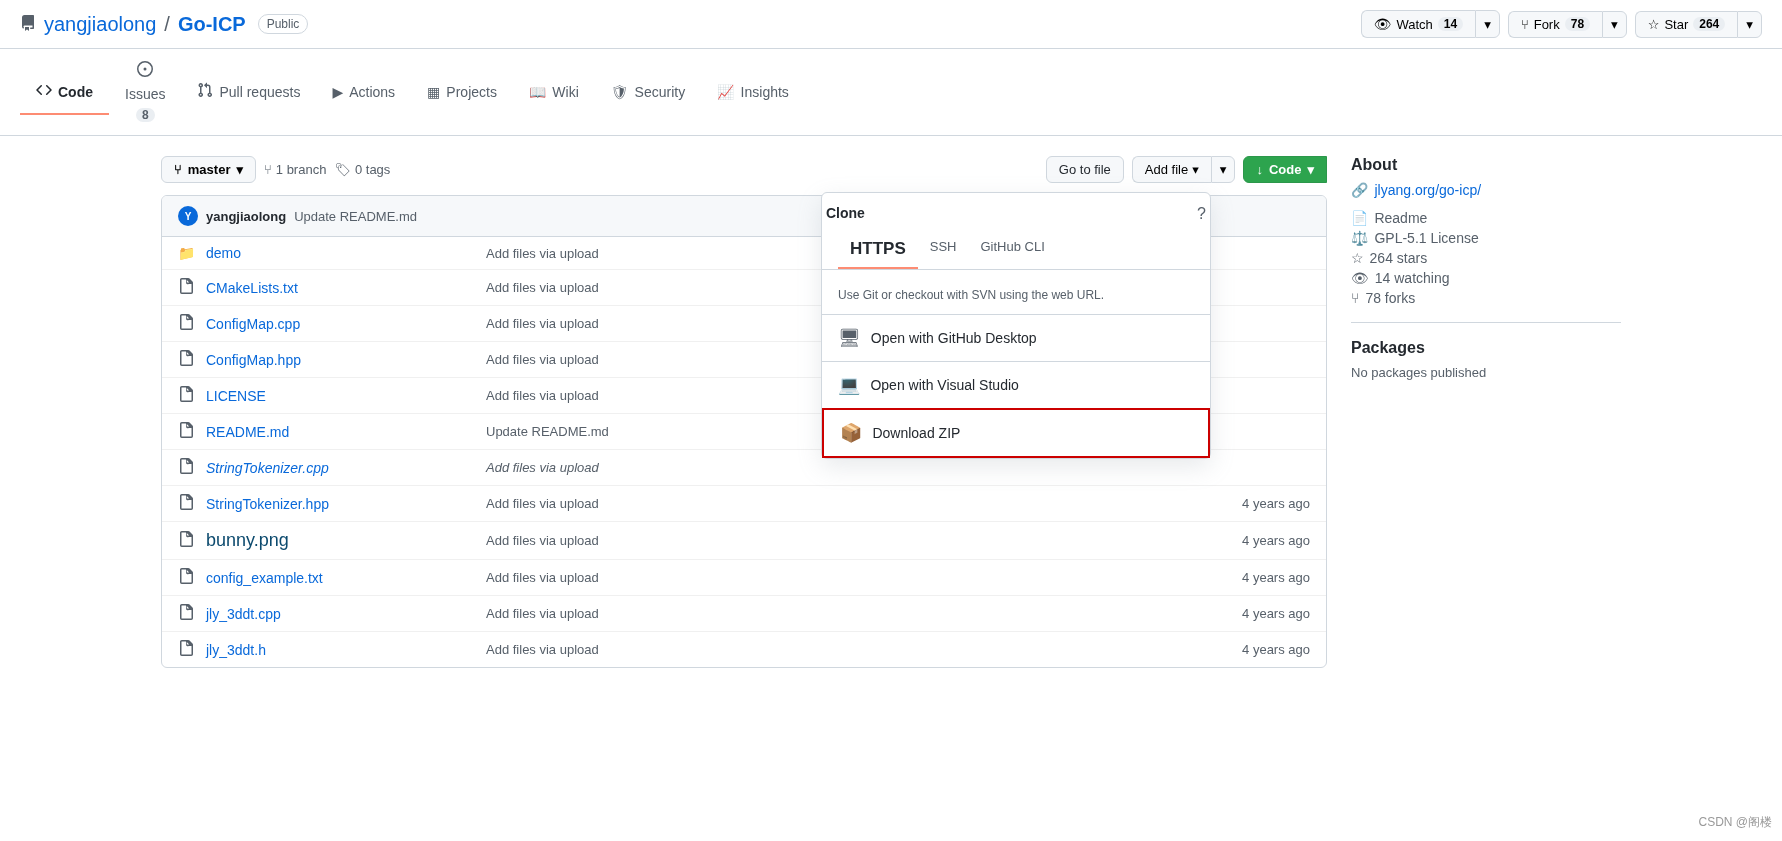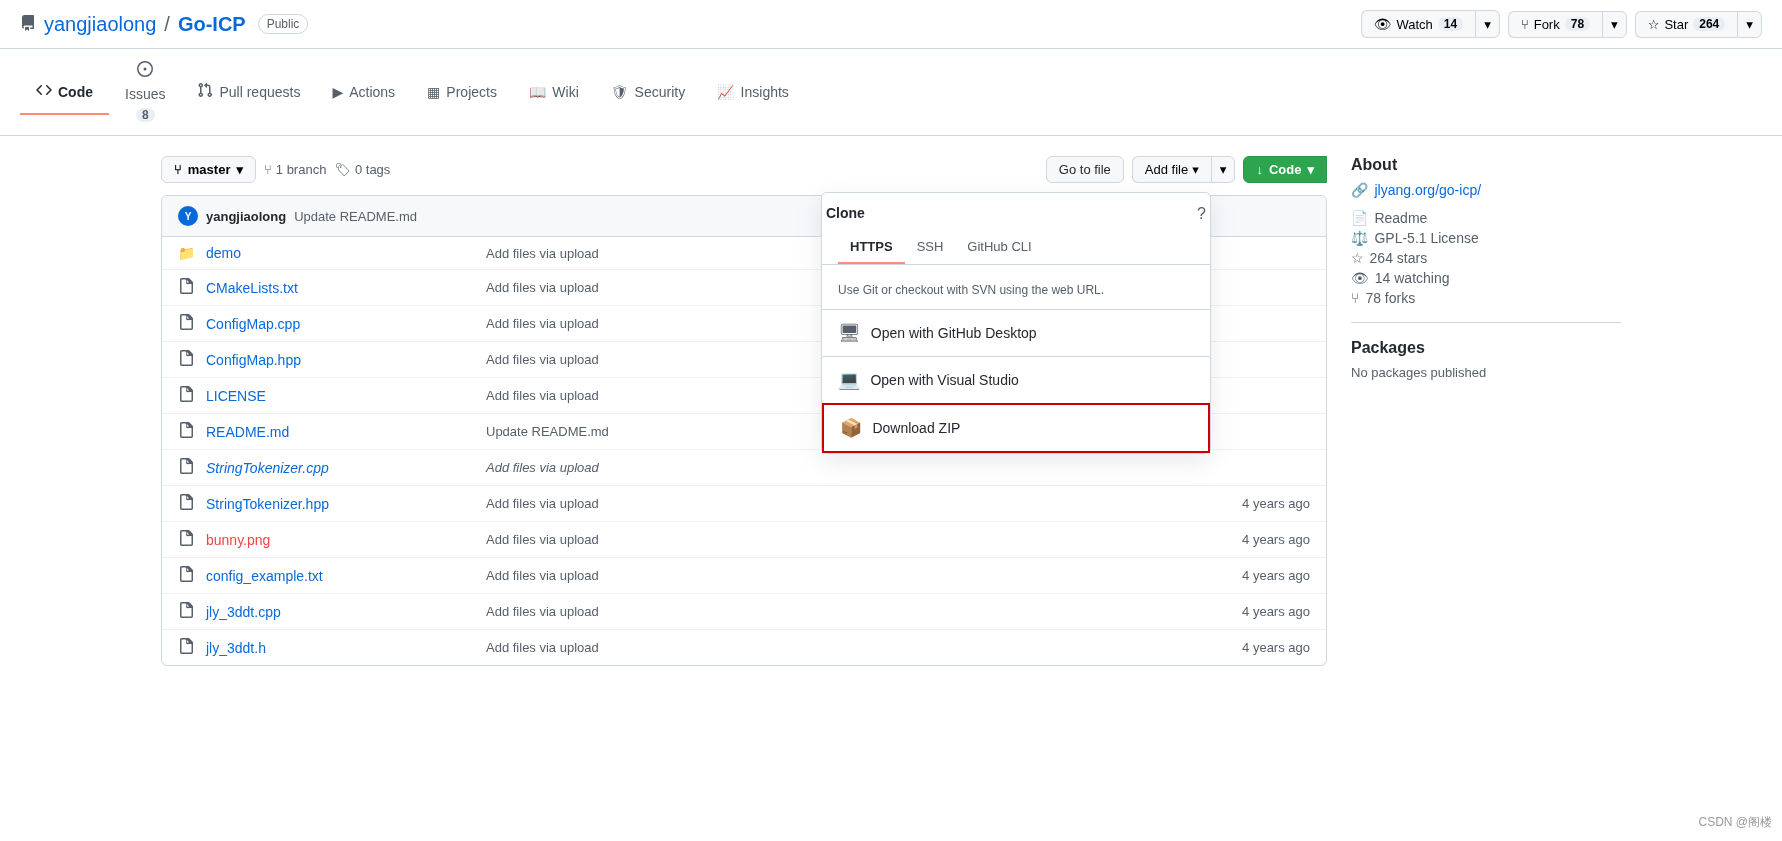--- a/index.html
+++ b/index.html
@@ -219,21 +219,21 @@
     <a href="#" style="color:#0969da;text-decoration:none;font-size:14px;flex:1;min-width:0;">StringTokenizer.hpp</a>
     <span style="color:#57606a;font-size:13px;flex:2;padding:0 8px;">Add files via upload</span>
     <span style="color:#57606a;font-size:13px;text-align:right;flex:1;">4 years ago</span>
   </div>
           <div style="display: flex; align-items: center; padding: 8px 16px; border-bottom: 1px solid rgb(240, 240, 240);">
     <span style="width:20px;margin-right:8px;color:#57606a;flex-shrink:0;">
         <svg width="16" height="16" viewBox="0 0 16 16" fill="#57606a">
                 <path d="M2 1.75C2 .784 2.784 0 3.75 0h6.586c.464 0 .909.184 1.237.513l2.914 2.914c.329.328.513.773.513 1.237v9.586A1.75 1.75 0 0113.25 16h-9.5A1.75 1.75 0 012 14.25V1.75zm1.75-.25a.25.25 0 00-.25.25v12.5c0 .138.112.25.25.25h9.5a.25.25 0 00.25-.25V6h-2.75A1.75 1.75 0 018 4.25V1.5H3.75zm5 .56v2.19c0 .138.112.25.25.25h2.19L8.75 2.06z"></path>
               </svg>
       </span>
-    <a href="#" style="color:#ef4444;text-decoration:none;font-size:14px;flex:1;min-width:0;">bunny.png</a>
+    <a href="#" style="color:#0c4a6e;text-decoration:none;font-size:18px;flex:1;min-width:0;">bunny.png</a>
     <span style="color:#57606a;font-size:13px;flex:2;padding:0 8px;">Add files via upload</span>
     <span style="color:#57606a;font-size:13px;text-align:right;flex:1;">4 years ago</span>
   </div>
           <div style="display: flex; align-items: center; padding: 8px 16px; border-bottom: 1px solid rgb(240, 240, 240);">
     <span style="width:20px;margin-right:8px;color:#57606a;flex-shrink:0;">
         <svg width="16" height="16" viewBox="0 0 16 16" fill="#57606a">
                 <path d="M2 1.75C2 .784 2.784 0 3.75 0h6.586c.464 0 .909.184 1.237.513l2.914 2.914c.329.328.513.773.513 1.237v9.586A1.75 1.75 0 0113.25 16h-9.5A1.75 1.75 0 012 14.25V1.75zm1.75-.25a.25.25 0 00-.25.25v12.5c0 .138.112.25.25.25h9.5a.25.25 0 00.25-.25V6h-2.75A1.75 1.75 0 018 4.25V1.5H3.75zm5 .56v2.19c0 .138.112.25.25.25h2.19L8.75 2.06z"></path>
               </svg>
       </span>
     <a href="#" style="color:#0969da;text-decoration:none;font-size:14px;flex:1;min-width:0;">config_example.txt</a>
@@ -263,21 +263,21 @@
         </div>
     </div>
   </div>
 
   <div style="position:absolute;background:#fff;border:1px solid #d0d7de;border-radius:6px;box-shadow:0 8px 24px rgba(140,149,159,0.2);width:390px;z-index:100;left:680px;top:56px;">
     <div style="display:flex;justify-content:space-between;padding:12px 4px 8px;">
       <span style="font-weight:600;font-size:14px;">Clone</span>
       <span style="color:#57606a;cursor:pointer;font-size:16px;">?</span>
     </div>
     <div style="display:flex;border-bottom:1px solid #d0d7de;padding:0 16px;">
-      <span style="padding:8px 12px;font-size:13px;color:#24292f;cursor:pointer;border-bottom:2px solid #fd8c73;font-weight:600;">HTTPS</span>
+      <span style="padding:8px 12px;font-size:17px;color:#24292f;cursor:pointer;border-bottom:2px solid #fd8c73;font-weight:600;">HTTPS</span>
       <span style="padding:8px 12px;font-size:13px;color:#57606a;cursor:pointer;border-bottom:2px solid transparent;">SSH</span>
       <span style="padding:8px 12px;font-size:13px;color:#57606a;cursor:pointer;border-bottom:2px solid transparent;">GitHub CLI</span>
     </div>
     <div style="padding:12px 16px;">
       <p style="font-size:12px;color:#57606a;margin-top:6px;">Use Git or checkout with SVN using the web URL.</p>
     </div>
     <div style="display:flex;align-items:center;gap:10px;padding:12px 16px;border-top:1px solid #d0d7de;cursor:pointer;font-size:14px;font-weight:500;">
       <span style="font-size:18px;color:#57606a;">🖥</span>
       <span>Open with GitHub Desktop</span>
     </div>

